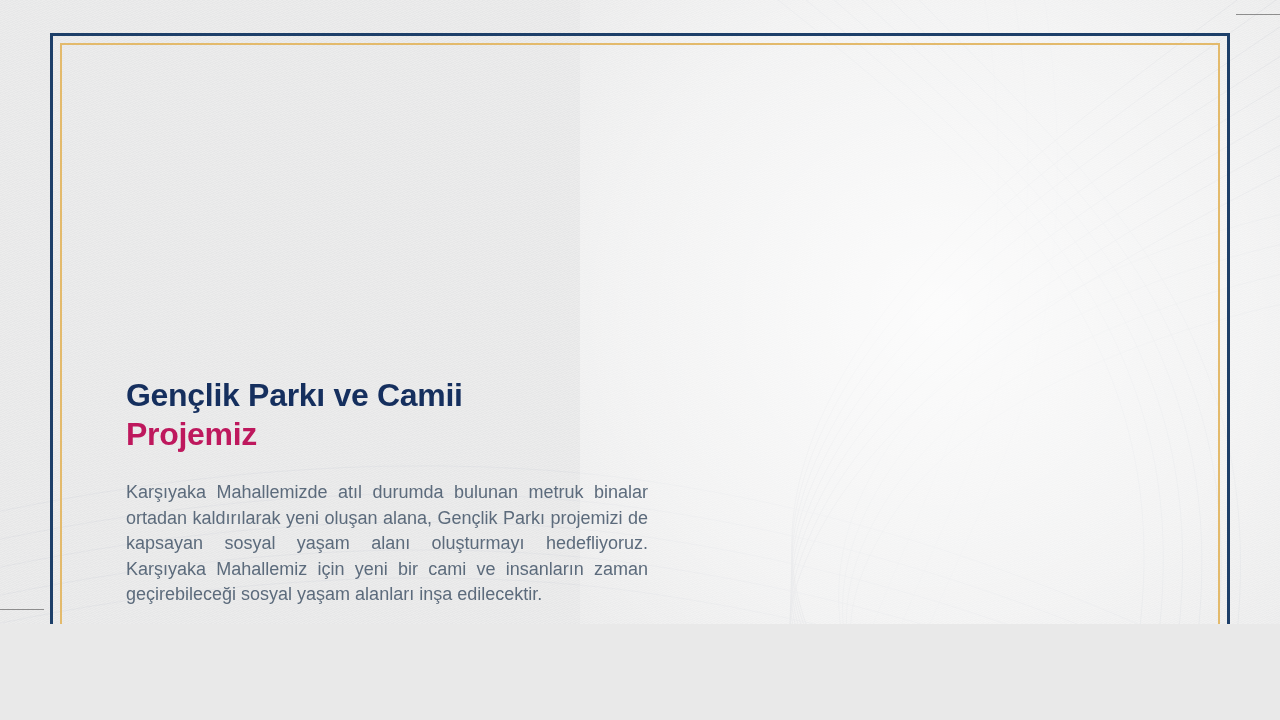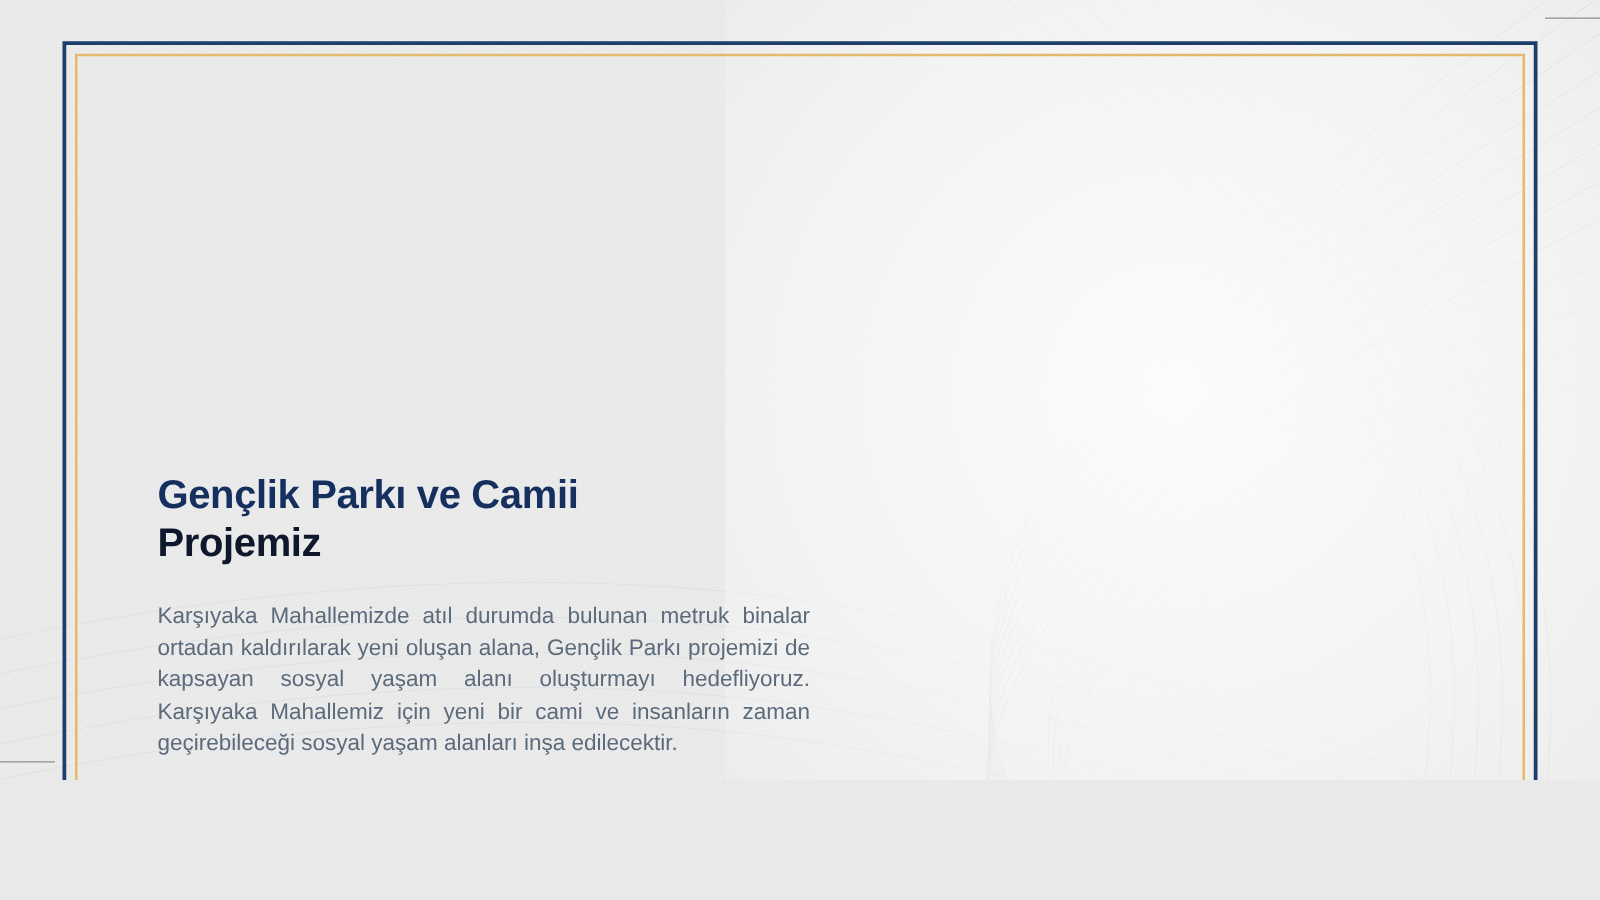--- a/index.html
+++ b/index.html
@@ -108,21 +108,21 @@
     font-weight: bold;
     color: #152f5e;
     letter-spacing: -0.3px;
     line-height: 1.22;
     margin: 0;
     white-space: nowrap;
   }
   .title-line2 {
     font-size: 32px;
     font-weight: bold;
-    color: #0f172a;
+    color: #be185d;
     letter-spacing: -0.3px;
     line-height: 1.22;
     margin: 0 0 26px 0;
     white-space: nowrap;
   }
 
   .body-text {
     font-size: 18px;
     line-height: 1.42;
     color: #5c6b7c;

